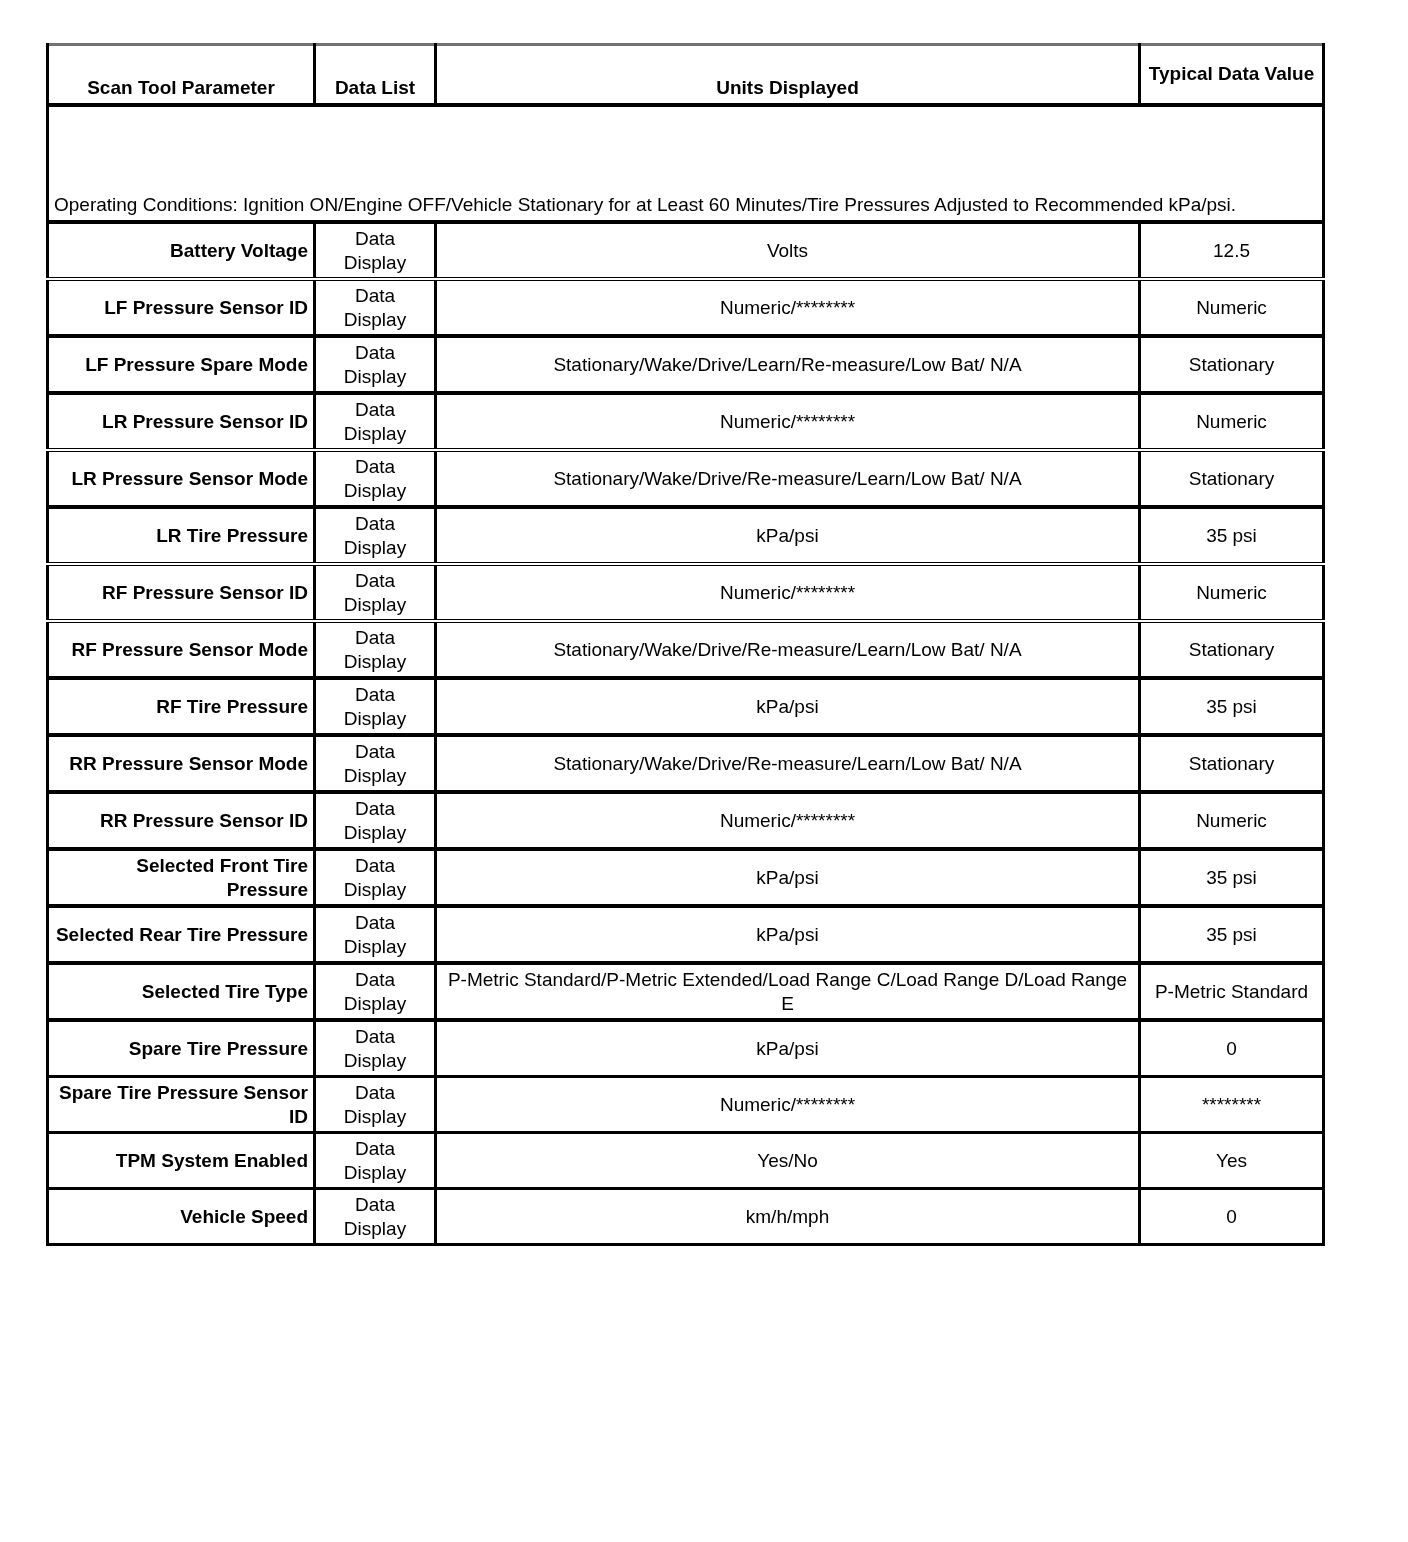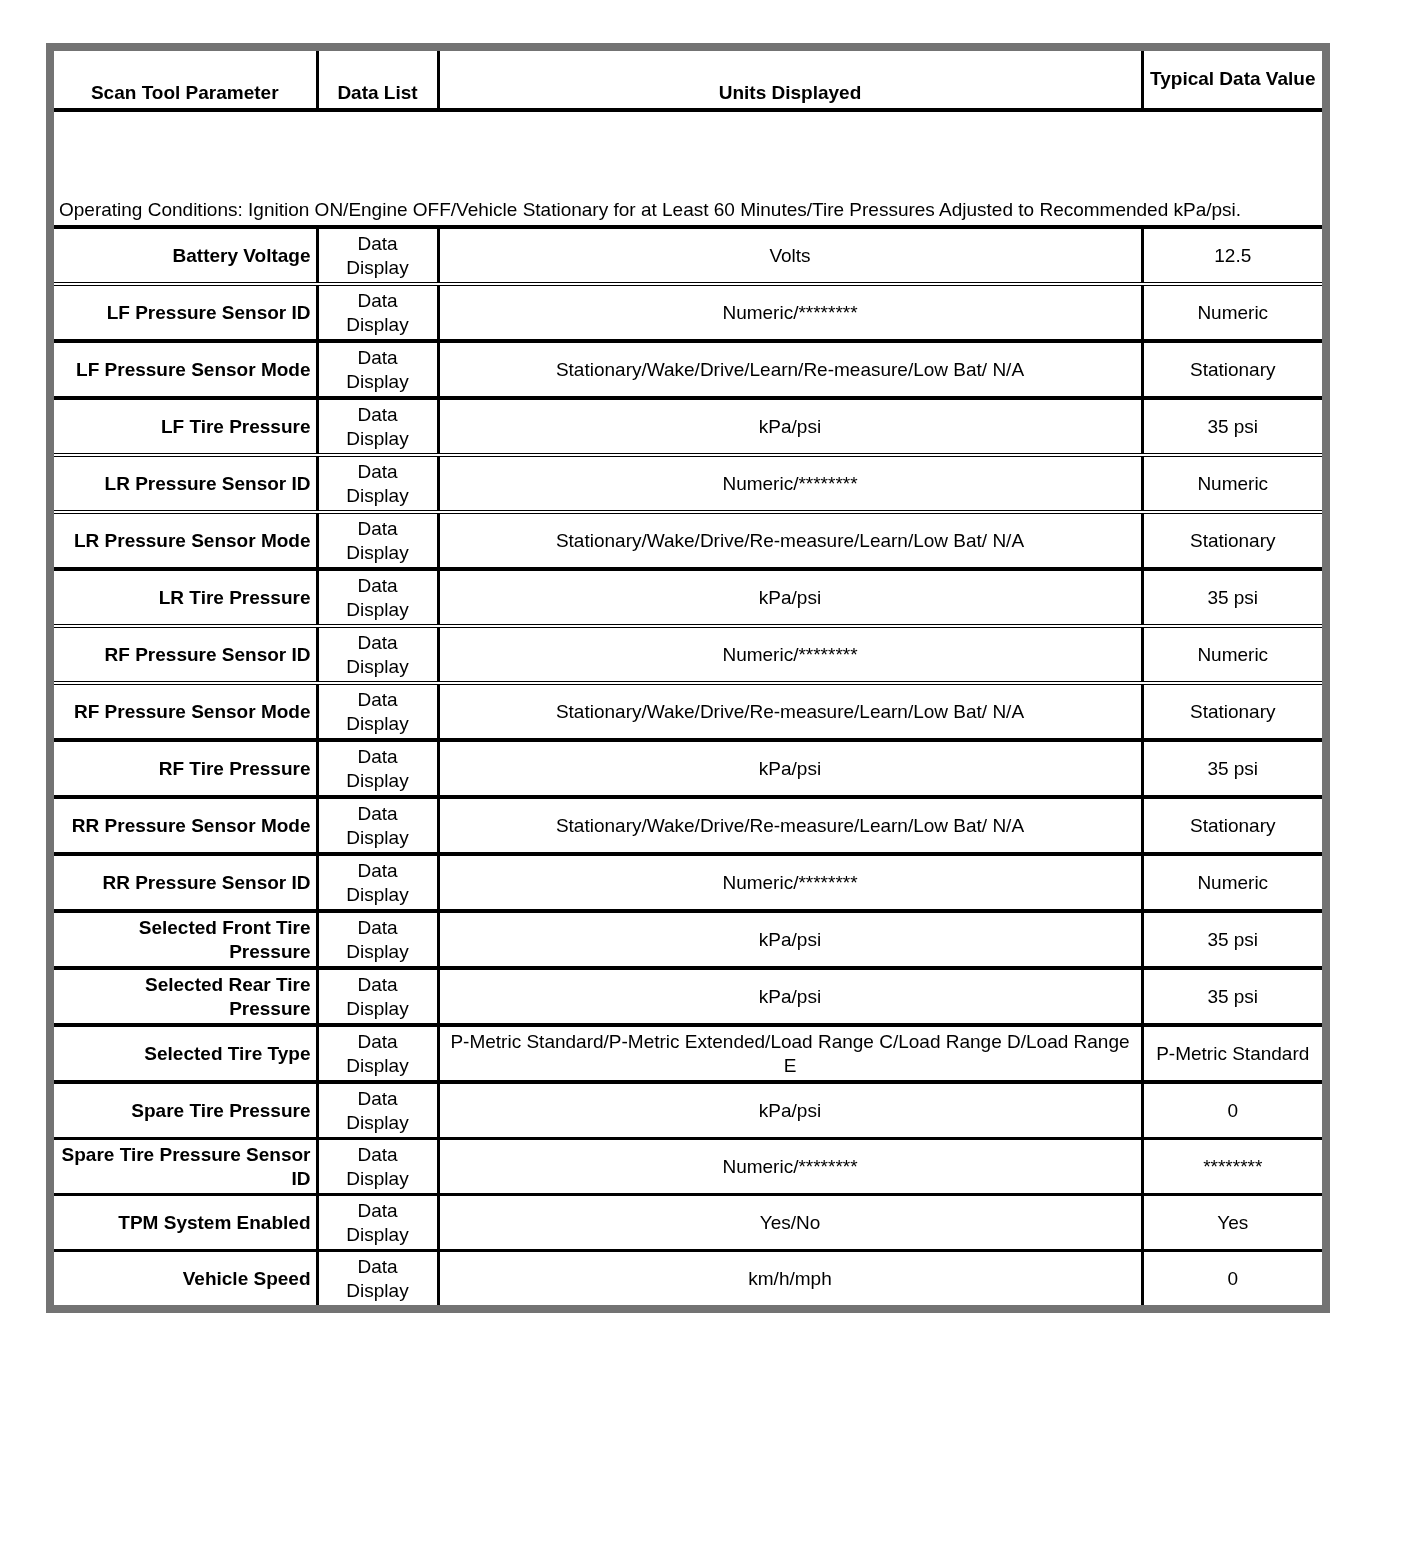--- a/index.html
+++ b/index.html
@@ -1,20 +1,20 @@
 <!DOCTYPE html>
 <html><head>
 <meta charset="utf-8">
 <style>
   html, body { margin: 0; padding: 0; background: #ffffff; }
   body { width: 1408px; height: 1542px; position: relative; font-family: "Liberation Sans", sans-serif; color: #000; }
   table.scan {
     position: absolute; left: 46px; top: 43px;
     width: 1276px; border-collapse: collapse; table-layout: fixed;
-    border: 8px solid #737373;
+    border: 3px solid #737373;
   }
   col.c1 { width: 267px; }
   col.c2 { width: 121px; }
   col.c3 { width: 704px; }
   col.c4 { width: 184px; }
   th, td { border-left: 3px solid #000; border-right: 3px solid #000; padding: 0 5px; font-size: 19px; line-height: 24px; }
   thead th { font-weight: bold; height: 54px; vertical-align: bottom; text-align: center; padding-bottom: 3px; border-bottom: 4px solid #000; }
   thead th.c4h { vertical-align: middle; line-height: 24px; padding-bottom: 2px; }
   tr.cond td { height: 110px; vertical-align: bottom; font-weight: normal; padding-bottom: 3px; border-bottom: 4px solid #000; text-align: left; }
   tbody tr.row td { height: 53px; vertical-align: middle; }
@@ -52,30 +52,24 @@
         <td class="units">Volts</td>
         <td class="typ">12.5</td>
       </tr>
       <tr class="row b-thick">
         <td class="param">LF Pressure Sensor ID</td>
         <td class="dlist" style="line-height: 24px; word-spacing: 100px;">Data Display</td>
         <td class="units">Numeric/********</td>
         <td class="typ">Numeric</td>
       </tr>
       <tr class="row b-thick">
-        <td class="param">LF Pressure Sensor Mode</td>
+        <td class="param">LF Pressure Spare Mode</td>
         <td class="dlist" style="line-height: 24px; word-spacing: 100px;">Data Display</td>
         <td class="units">Stationary/Wake/Drive/Learn/Re-measure/Low Bat/ N/A</td>
         <td class="typ">Stationary</td>
-      </tr>
-      <tr class="row b-double">
-        <td class="param">LF Tire Pressure</td>
-        <td class="dlist" style="line-height: 24px; word-spacing: 100px;">Data Display</td>
-        <td class="units">kPa/psi</td>
-        <td class="typ">35 psi</td>
       </tr>
       <tr class="row b-double">
         <td class="param">LR Pressure Sensor ID</td>
         <td class="dlist" style="line-height: 24px; word-spacing: 100px;">Data Display</td>
         <td class="units">Numeric/********</td>
         <td class="typ">Numeric</td>
       </tr>
       <tr class="row b-thick">
         <td class="param">LR Pressure Sensor Mode</td>
         <td class="dlist" style="line-height: 24px; word-spacing: 100px;">Data Display</td>

